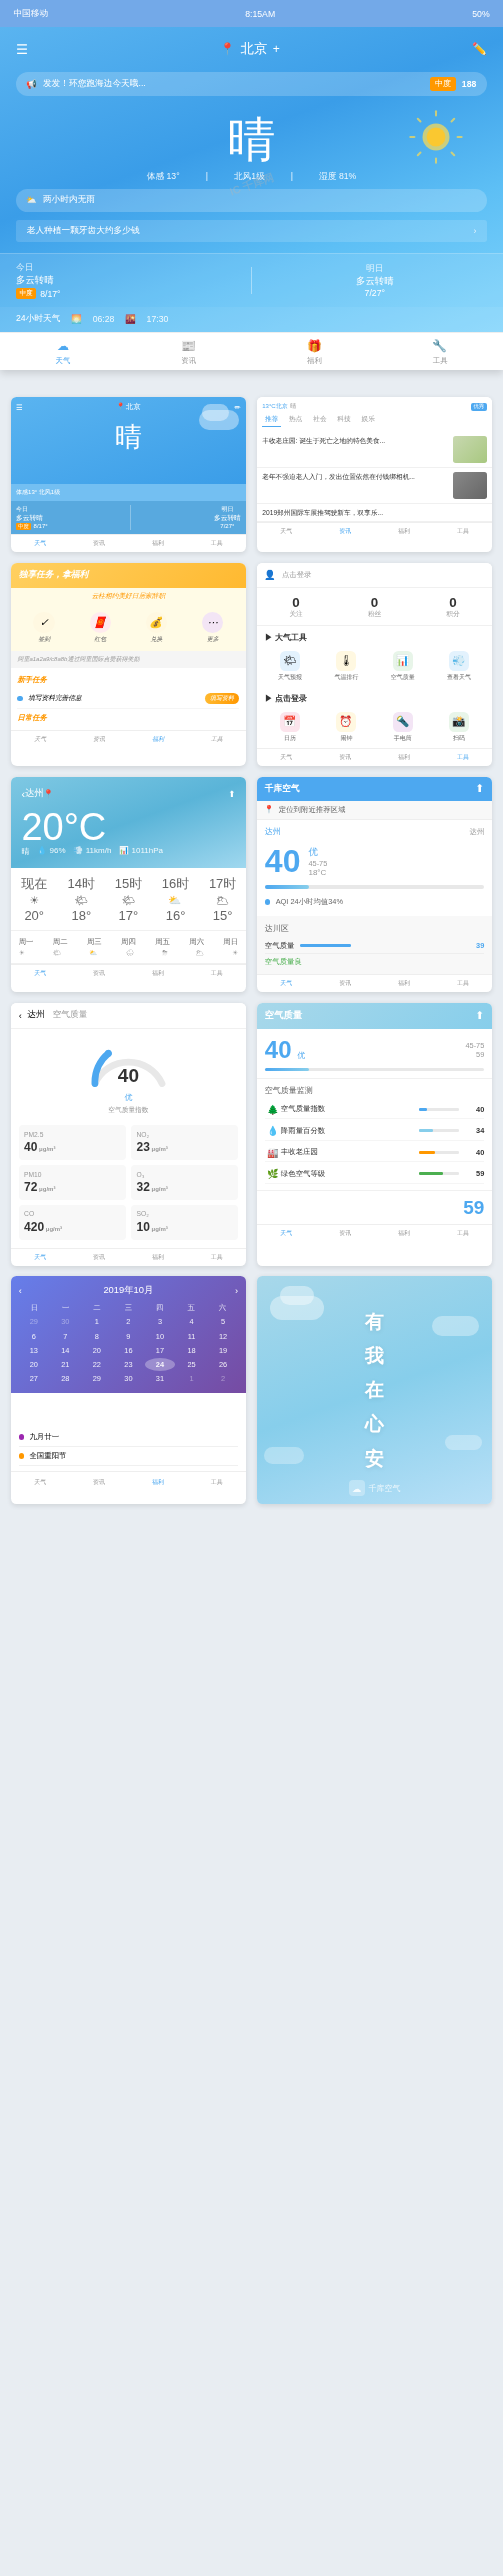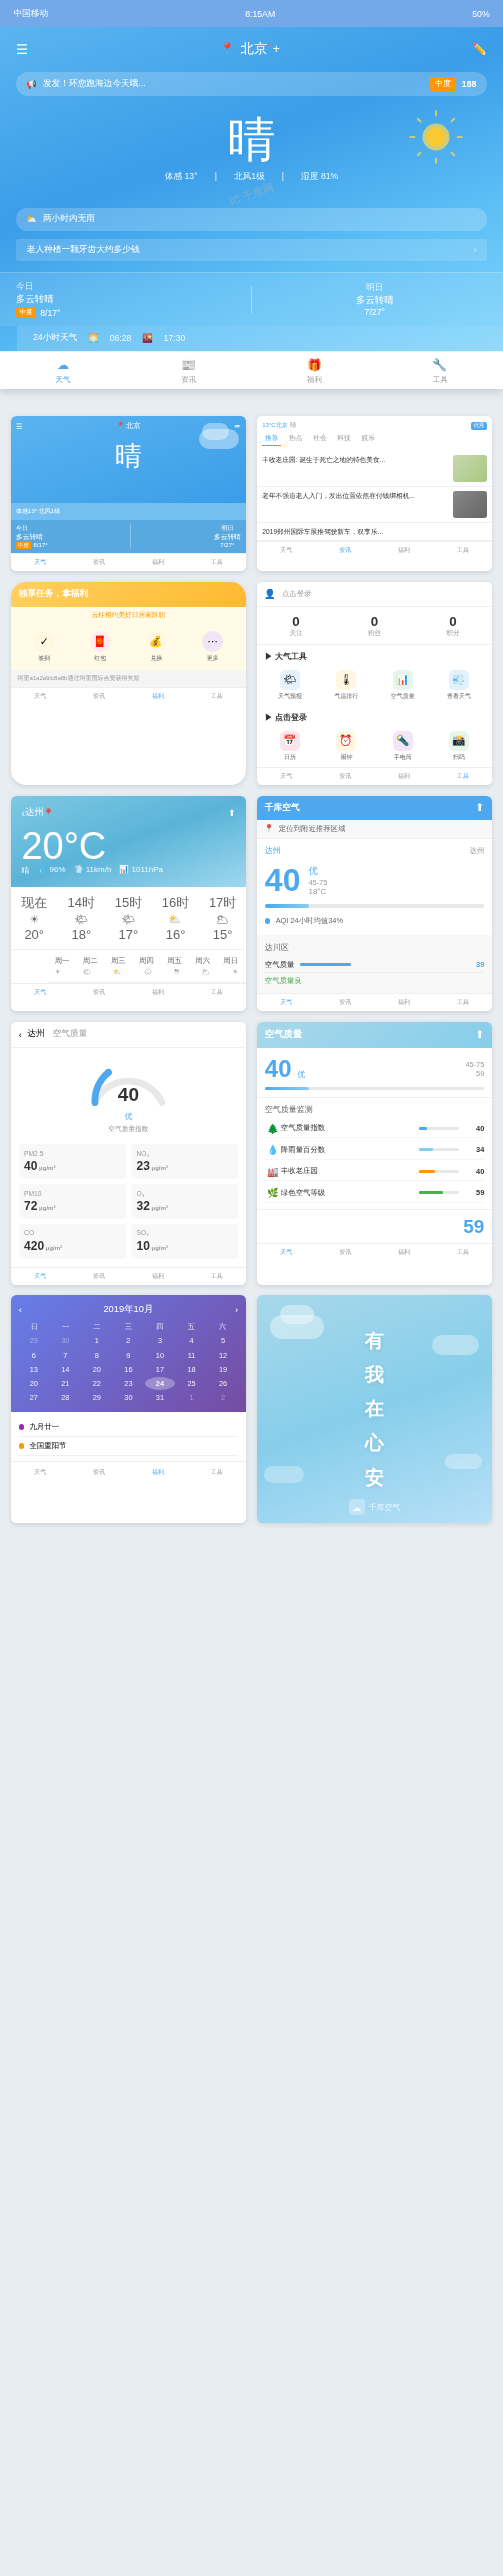--- a/index.html
+++ b/index.html
@@ -79,24 +79,24 @@
       position: absolute;
       right: 40px;
       top: 13.4px;
       width: 54px;
       height: 54px;
     }
 
     .weather-details {
       display: flex;
       justify-content: center;
-      gap: 17px;
+      gap: 26px;
       color: rgba(255,255,255,0.9);
       font-size: 8.7px;
-      padding-bottom: 25px;
+      padding-bottom: 6px;
     }
 
     .weather-rain-notice {
       margin: 0 16px 8px;
       background: rgba(255,255,255,0.2);
       border-radius: 13.4px;
       padding: 5.4px 10.7px;
       color: #fff;
       font-size: 8.7px;
       display: flex;
@@ -156,21 +156,20 @@
     }
 
     .aqi-bar {
       background: rgba(255,255,255,0.15);
       display: flex;
       align-items: center;
       padding: 6.7px 16px;
       color: #fff;
       font-size: 8.7px;
       gap: 10.7px;
-      margin-left: 17px;
     }
 
     .sunrise-sunset {
       display: flex;
       gap: 10.7px;
       font-size: 8.7px;
       color: rgba(255,255,255,0.9);
     }
 
     .bottom-nav {
@@ -307,23 +306,24 @@
     
     .section-welfare-tools {
       display: flex;
       gap: 10.7px;
       padding: 0 10.7px 10.7px;
     }
 
     .welfare-screen {
       flex: 1;
       background: #fff;
-      border-radius: 15px;
+      border-radius: 6px;
       overflow: hidden;
       box-shadow: 0 1.3px 5.4px rgba(0,0,0,0.1);
+      font-style: italic;
     }
 
     .welfare-header {
       background: linear-gradient(135deg, #ffd060, #ffb930);
       padding: 6.7px 8px;
       display: flex;
       justify-content: space-between;
       align-items: center;
     }
 
@@ -852,20 +852,21 @@
     .calendar-day.today {
       background: rgba(255,255,255,0.3);
       font-weight: bold;
       text-align: center;
     }
 
     .calendar-day.other-month { color: rgba(255,255,255,0.4); }
 
     .calendar-bottom {
       padding: 5.4px 8px;
+      margin-top: 29px;
     }
 
     .calendar-event-item {
       display: flex;
       align-items: center;
       gap: 5.4px;
       padding: 4px 0;
       border-bottom: 0.7px solid #f0f0f0;
       font-size: 7.4px;
     }
@@ -1175,20 +1176,29 @@
         <span class="welfare-icon-label">兑换</span>
       </div>
       <div class="welfare-icon-item">
         <div class="welfare-icon-circle" style="background:#f3e5f5;">⋯</div>
         <span class="welfare-icon-label">更多</span>
       </div>
     </div>
     <div style="padding:4px 6.7px; background:#f5f5f5; font-size:6px; color:#999;">
       阿里a1a2a9/c8a8b通过阿里国际点赞获得奖励
     </div>
+    <div class="welfare-tasks">
+      <div style="font-size:7.4px; font-weight:bold; color:#ff9800; padding:2.7px 0 4px;">新手任务</div>
+      <div class="welfare-task-item">
+        <div class="task-dot"></div>
+        <span style="font-size:6.7px;">填写资料完善信息</span>
+        <div class="task-btn">填写资料</div>
+      </div>
+      <div style="font-size:7.4px; font-weight:bold; color:#ff9800; padding:4px 0 2.7px;">日常任务</div>
+    </div>
     <div class="mini-nav">
       <div class="mini-nav-item">天气</div>
       <div class="mini-nav-item">资讯</div>
       <div class="mini-nav-item active">福利</div>
       <div class="mini-nav-item">工具</div>
     </div>
   </div>
 
   <div class="tools-screen">
     <div class="tools-header">
@@ -1299,21 +1309,21 @@
         <span class="aqi-hour-icon">⛅</span>
         <span class="text-small">16°</span>
       </div>
       <div class="aqi-hour-item">
         <span class="text-small">17时</span>
         <span class="aqi-hour-icon">🌥</span>
         <span class="text-small">15°</span>
       </div>
     </div>
 
-    <div style="padding:5.4px 8px; border-bottom:0.7px solid #f0f0f0;margin-left:36px;">
+    <div style="padding:5.4px 8px; border-bottom:0.7px solid #f0f0f0;">
       <div style="display:flex; justify-content:space-between; font-size:7.4px; color:#666; margin-bottom:2.7px;">
         <span>周一</span>
           <span>周二</span>
           <span>周三</span>
           <span>周四</span>
           <span>周五</span>
           <span>周六</span>
           <span>周日</span>
       </div>
       <div style="display:flex; justify-content:space-between; font-size:6.7px; color:#999;">

